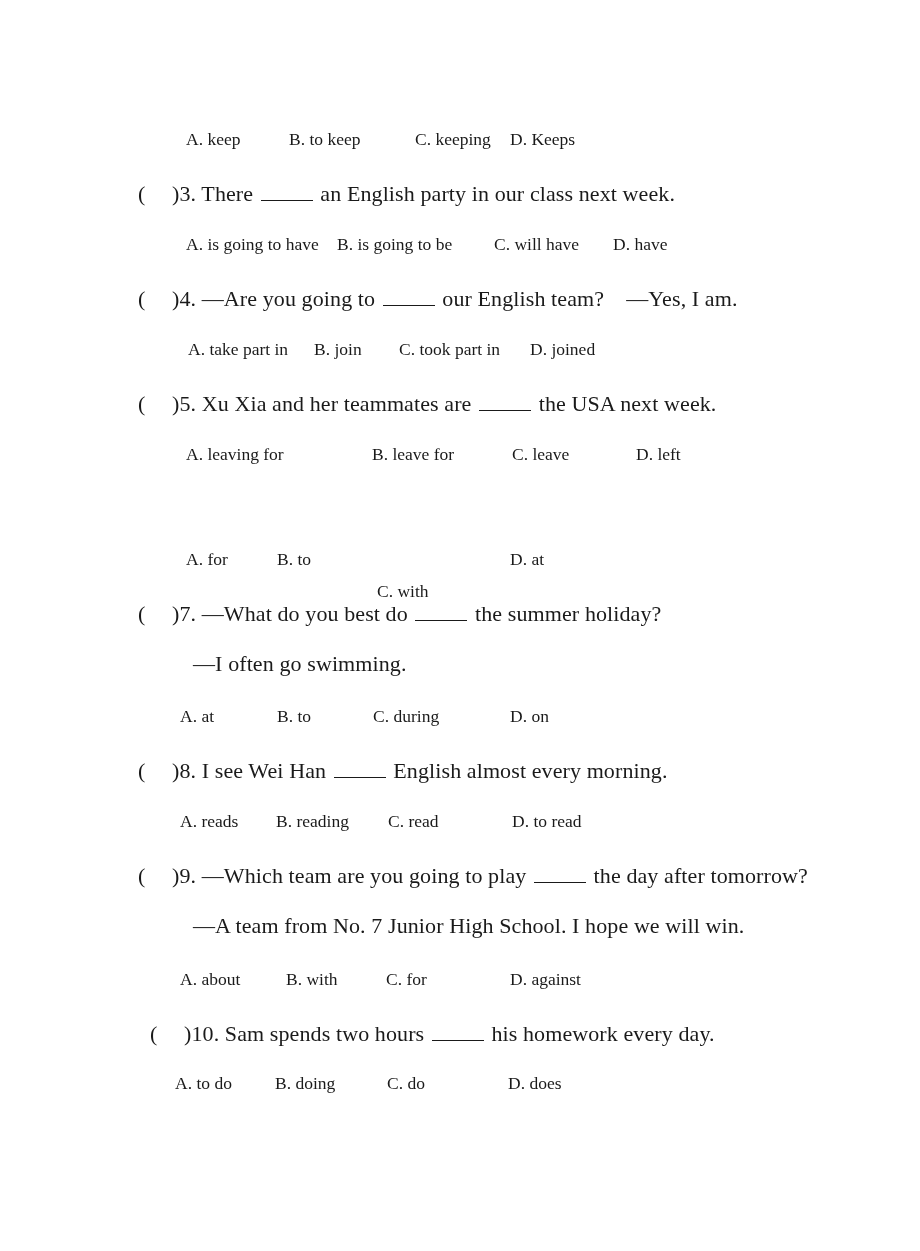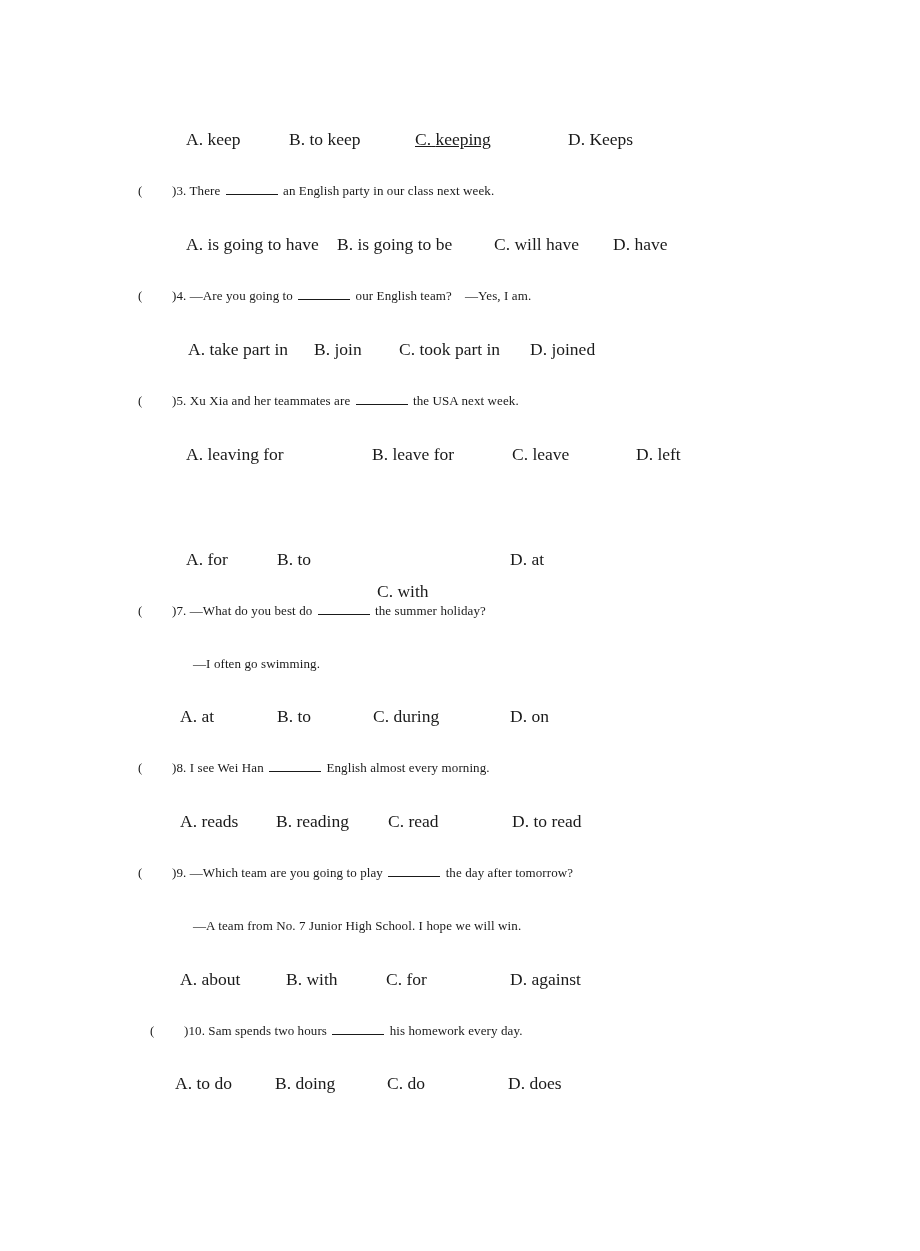--- a/index.html
+++ b/index.html
@@ -22,21 +22,21 @@
   .sheet {
     position: absolute;
     left: 0;
     top: 0;
     width: 920px;
     height: 942px;
   }
   .line {
     position: absolute;
     white-space: pre;
-    font-size: 13px;
+    font-size: 22px;
     line-height: 20px;
     letter-spacing: 0.1px;
   }
   
   .qline {
     left: 138px;
   }
   .qline .paren-open {
     display: inline-block;
     width: 34px;
@@ -68,22 +68,22 @@
 </style>
 </head>
 <body>
 
 <div class="page">
   <div class="sheet">
 
     <div class="optrow" style="left:0; top:129px;">
       <span class="opt" style="left:186px;"><span>A.</span> <span>keep</span></span>
       <span class="opt" style="left:289px;"><span>B.</span> <span>to keep</span></span>
-      <span class="opt" style="left:415px;text-decoration:underline;"><span>C.</span> <span>keeping</span></span>
-      <span class="opt" style="left:568px;font-family:Liberation Serif, serif;"><span>D.</span> <span>Keeps</span></span>
+      <span class="opt" style="left:415px;"><span>C.</span> <span>keeping</span></span>
+      <span class="opt" style="left:510px;font-family:Liberation Serif, serif;"><span>D.</span> <span>Keeps</span></span>
     </div>
 
     <div class="line qline" style="top:181px;"><span class="paren-open">(</span><span>)3.</span><span> There </span><span class="blank"></span><span> an English party in our class next week.</span></div>
     <div class="optrow" style="left:0; top:234px;">
       <span class="opt" style="left:186px;"><span>A.</span> <span>is going to have</span></span>
       <span class="opt" style="left:337px;"><span>B.</span> <span>is going to be</span></span>
       <span class="opt" style="left:494px;"><span>C.</span> <span>will have</span></span>
       <span class="opt" style="left:613px;"><span>D.</span> <span>have</span></span>
     </div>
 

